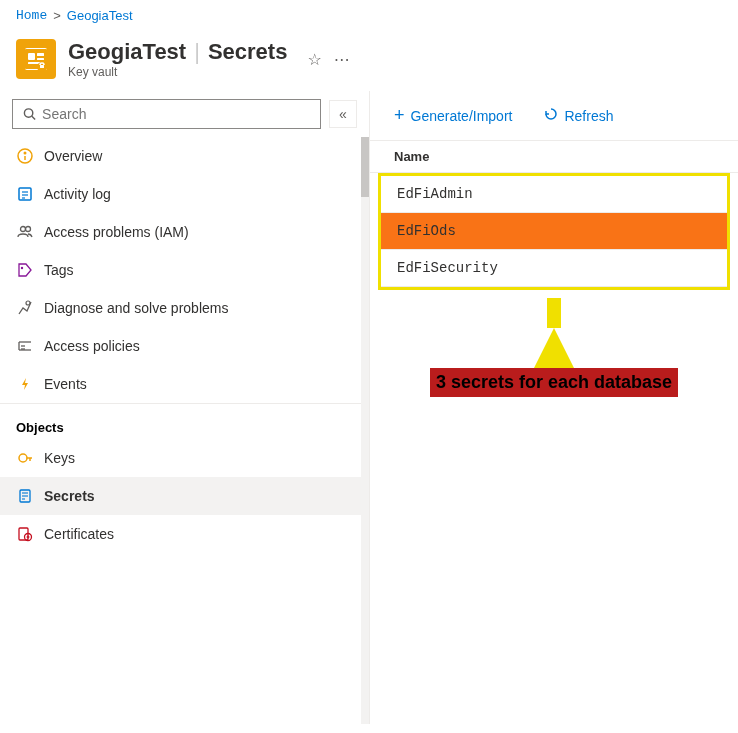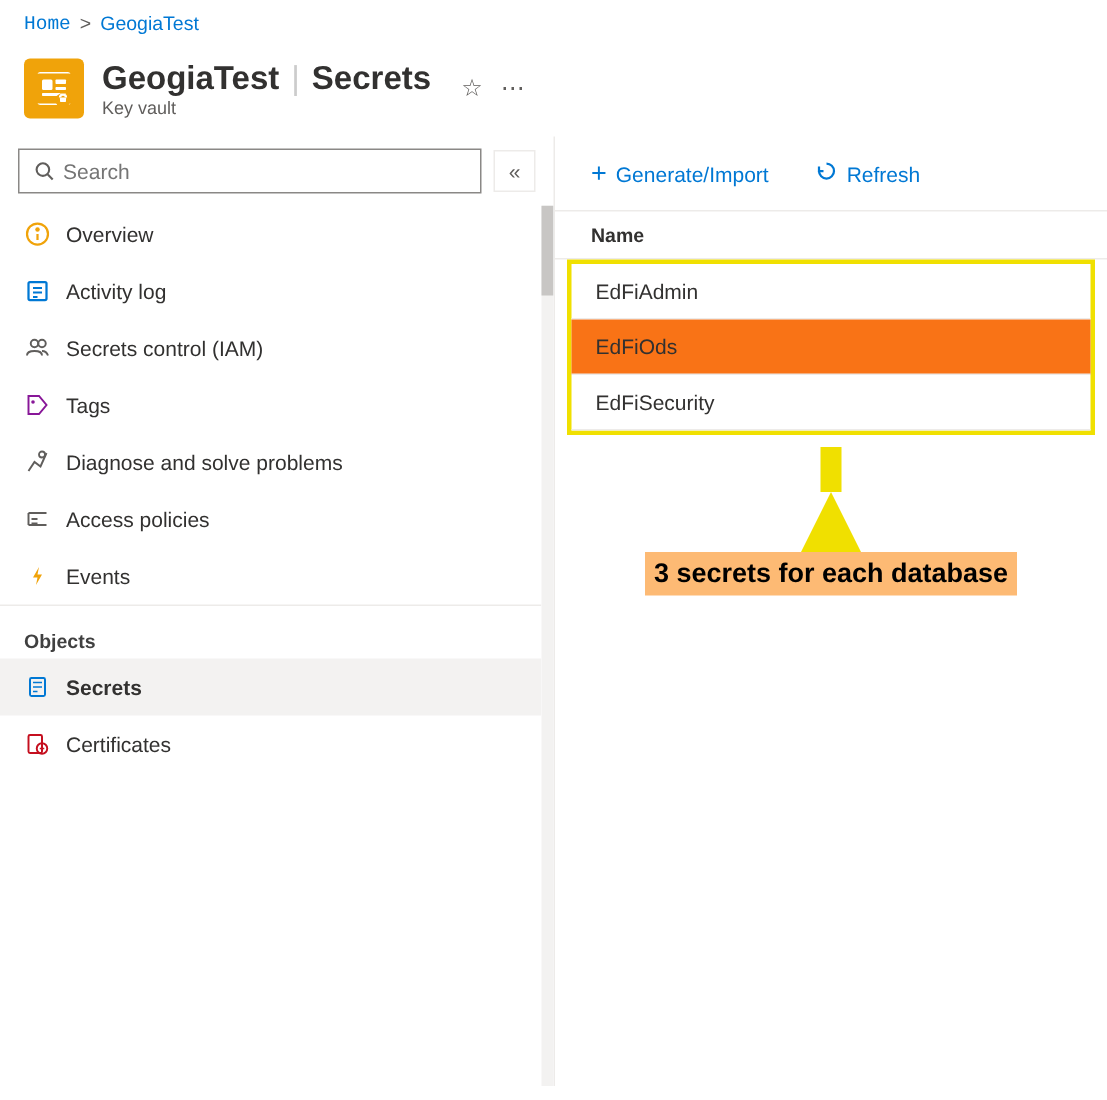--- a/index.html
+++ b/index.html
@@ -28,40 +28,40 @@
     .search-bar { padding: 8px 12px; display: flex; align-items: center; gap: 8px; }
     .search-input-wrapper { flex: 1; display: flex; align-items: center; border: 1px solid #8a8886; padding: 6px 10px; gap: 6px; background: #fff; }
     .search-input-wrapper input { border: none; outline: none; font-size: 14px; color: #323130; width: 100%; }
     .collapse-btn { width: 28px; height: 28px; display: flex; align-items: center; justify-content: center; cursor: pointer; color: #605e5c; border: 1px solid #edebe9; }
 
     .sidebar-nav { flex: 1; overflow-y: auto; }
     .nav-item { display: flex; align-items: center; padding: 10px 16px; gap: 10px; cursor: pointer; font-size: 14px; color: #323130; }
     .nav-item.active { background: #f3f2f1; font-weight: 600; }
     .nav-icon { width: 18px; height: 18px; display: flex; align-items: center; justify-content: center; flex-shrink: 0; }
 
-    .nav-section { padding: 16px 16px 4px 16px; font-size: 13px; font-weight: 600; color: #404040; border-top: 1px solid #edebe9; }
+    .nav-section { padding: 16px 16px 4px 16px; font-size: 13px; font-weight: 600; color: #000000; border-top: 1px solid #edebe9; }
 
     
     .content { flex: 1; display: flex; flex-direction: column; }
     .content-toolbar { display: flex; align-items: center; padding: 10px 16px; gap: 16px; border-bottom: 1px solid #edebe9; }
     .toolbar-btn { display: flex; align-items: center; gap: 6px; color: #0078d4; cursor: pointer; font-size: 14px; padding: 4px 8px; }
 
     .content-table { flex: 1; overflow-y: auto; }
     .table-header { padding: 8px 24px; font-weight: 600; font-size: 13px; border-bottom: 1px solid #edebe9; color: #323130; }
     .table-row { padding: 10px 16px; border-bottom: 1px solid #edebe9; font-size: 14px; cursor: pointer; }
     .table-row.selected { background: #f97316; }
 
     
-    .secrets-box { border: 3px solid #f0e000; margin: 0 8px; }
+    .secrets-box { border: 3px solid #f0e000; margin: 0 8px; font-family: Liberation Mono, monospace; }
 
     
     .annotation { position: relative; display: flex; flex-direction: column; align-items: center; margin-top: 8px; }
     .arrow-up { width: 0; height: 0; border-left: 20px solid transparent; border-right: 20px solid transparent; border-bottom: 40px solid #f0e000; margin-bottom: 0; }
     .arrow-shaft { width: 14px; height: 30px; background: #f0e000; }
-    .annotation-text { background: #fdba74; color: #000; font-weight: 900; font-size: 18px; padding: 4px 6px; font-family: Arial Black, Arial, sans-serif; white-space: nowrap; }
+    .annotation-text { background: #b91c1c; color: #000; font-weight: 900; font-size: 18px; padding: 4px 6px; font-family: Arial Black, Arial, sans-serif; white-space: nowrap; }
 
     
     .scroll-track { width: 8px; background: #f3f2f1; position: relative; }
     .scroll-thumb { width: 8px; height: 60px; background: #c8c6c4; position: absolute; top: 0; }
 
     
     .icon-overview { color: #f0a30a; font-size: 16px; }
     .icon-activity { color: #0078d4; font-size: 14px; }
     .icon-access { color: #605e5c; font-size: 14px; }
     .icon-tags { color: #881798; font-size: 14px; }
@@ -150,21 +150,21 @@
         </div>
         <div class="nav-item">
           <span class="nav-icon icon-access">
             <svg width="16" height="16" viewBox="0 0 16 16">
                 <circle cx="6" cy="5" r="2.5" fill="none" stroke="#605e5c" stroke-width="1.3"></circle>
                 <circle cx="11" cy="5" r="2.5" fill="none" stroke="#605e5c" stroke-width="1.3"></circle>
                 <path d="M1 13 Q1 10 6 10 Q11 10 11 13" fill="none" stroke="#605e5c" stroke-width="1.3"></path>
                 <path d="M11 10 Q14 10 15 13" fill="none" stroke="#605e5c" stroke-width="1.3"></path>
               </svg>
           </span>
-          <span>Secrets control (IAM)</span>
+          <span>Access problems (IAM)</span>
         </div>
         <div class="nav-item">
           <span class="nav-icon icon-tags">
             <svg width="16" height="16" viewBox="0 0 16 16">
                 <path d="M2 2 L9 2 L14 8 L9 14 L2 14 Z" fill="none" stroke="#881798" stroke-width="1.3"></path>
                 <circle cx="5" cy="6" r="1.2" fill="#881798"></circle>
               </svg>
           </span>
           <span>Tags</span>
         </div>
@@ -192,20 +192,30 @@
         <div class="nav-item">
           <span class="nav-icon icon-events">
             <svg width="16" height="16" viewBox="0 0 16 16">
                 <path d="M9 2 L5 9 L8 9 L7 14 L11 7 L8 7 Z" fill="#f0a30a"></path>
               </svg>
           </span>
           <span>Events</span>
         </div>
 
         <div class="nav-section">Objects</div>
+        <div class="nav-item">
+          <span class="nav-icon icon-keys">
+            <svg width="16" height="16" viewBox="0 0 16 16">
+                <circle cx="6" cy="8" r="4" fill="none" stroke="#f0a30a" stroke-width="1.5"></circle>
+                <line x1="9.5" y1="8" x2="15" y2="8" stroke="#f0a30a" stroke-width="1.5"></line>
+                <line x1="13" y1="8" x2="13" y2="11" stroke="#f0a30a" stroke-width="1.5"></line>
+              </svg>
+          </span>
+          <span>Keys</span>
+        </div>
         <div class="nav-item active">
           <span class="nav-icon icon-secrets">
             <svg width="16" height="16" viewBox="0 0 16 16">
                 <rect x="3" y="2" width="10" height="12" rx="1" fill="none" stroke="#0078d4" stroke-width="1.3"></rect>
                 <line x1="5" y1="5" x2="11" y2="5" stroke="#0078d4" stroke-width="1.1"></line>
                 <line x1="5" y1="8" x2="11" y2="8" stroke="#0078d4" stroke-width="1.1"></line>
                 <line x1="5" y1="11" x2="8" y2="11" stroke="#0078d4" stroke-width="1.1"></line>
               </svg>
           </span>
           <span>Secrets</span>

